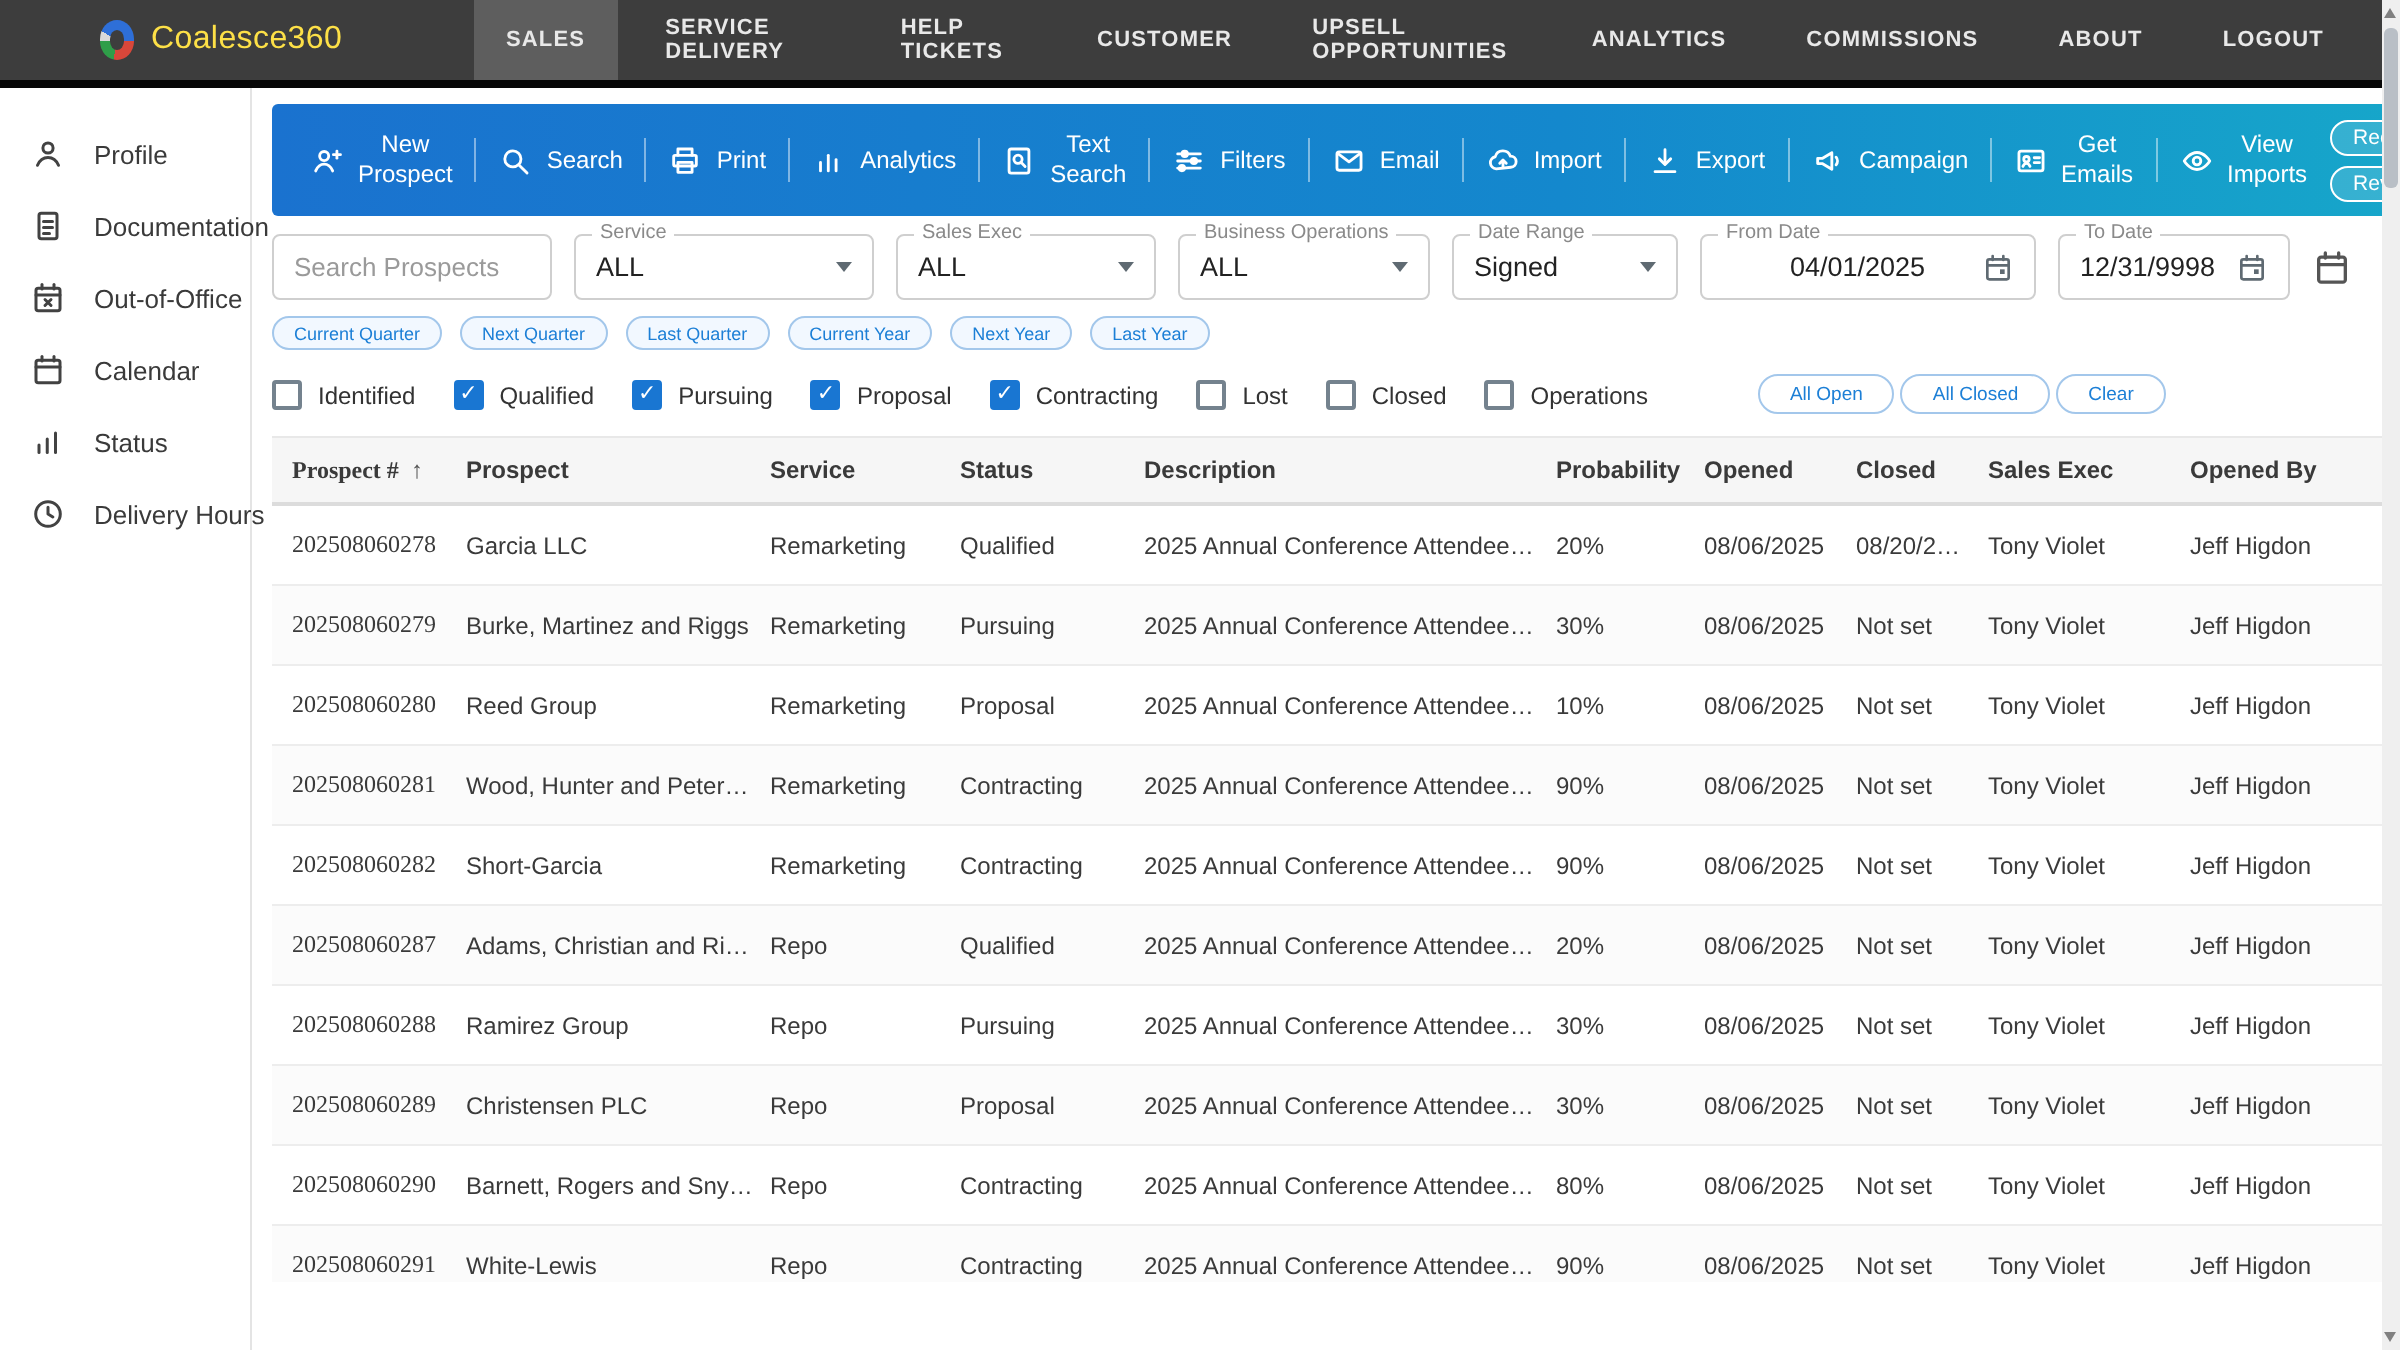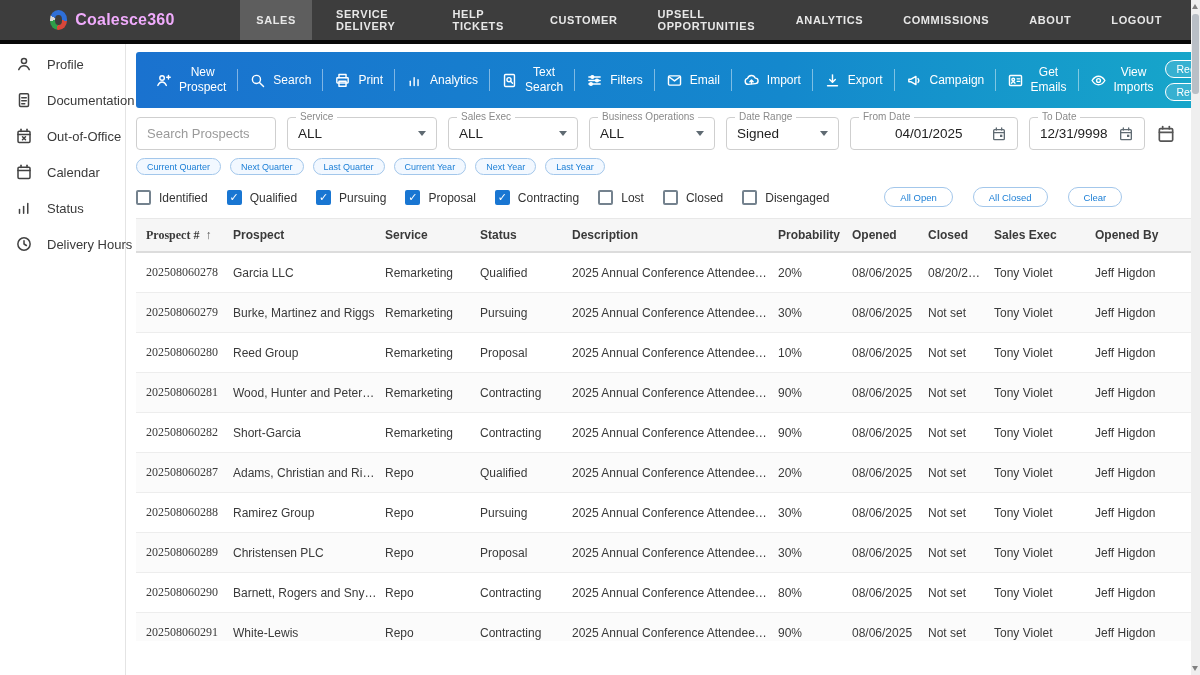--- a/index.html
+++ b/index.html
@@ -9,30 +9,30 @@
 
   
   .topnav { height:40px; background:#3d3d3d; display:flex; align-items:center;
     padding:0 14px; color:#f1f1f1; position:relative; z-index:5; }
   .topnav-strip { height:4px; background:#070707; }
   .hamburger { width:22px; height:22px; color:#fff; margin-right:16px; cursor:pointer; }
   .logo-ring { width:20px; height:20px; border-radius:50%; margin-right:8px;
     background:conic-gradient(#2e6fd8 0 95deg,#d8473a 95deg 190deg,#2f9e49 190deg 265deg,#d9d9d9 265deg 300deg,#2e6fd8 300deg 360deg);
     position:relative; }
   .logo-ring::after { content:""; position:absolute; inset:5px; border-radius:50%; background:#3d3d3d; }
-  .brand { font-size:16px; font-weight:700; color:#f0abfc; margin-right:22px; letter-spacing:.2px; }
+  .brand { font-size:16px; font-weight:400; color:#fde047; margin-right:22px; letter-spacing:.2px; }
   .home-ic { width:20px; height:20px; color:#fff; margin-right:26px; cursor:pointer; }
   .nav-items { display:flex; align-items:center; height:100%; }
   .nav-item { font-size:11px; font-weight:600; letter-spacing:.6px; color:#e8e8e8;
     padding:4px 16px; height:100%; display:flex; align-items:center; cursor:pointer; margin-right:8px; }
   .nav-item.active { background:#5e5e5e; }
 
   
   .app { display:flex; height:631px; }
-  .sidebar { width:126px; border-right:1px solid #e4e4e4; padding-top:2px; background:#fff; flex:none; }
+  .sidebar { width:126px; border-right:1px solid #e4e4e4; padding-top:15px; background:#fff; flex:none; }
   .side-item { display:flex; align-items:center; gap:14px; padding:9px 0 9px 15px; cursor:pointer; }
   .side-item .s-ic { width:18px; height:18px; color:#424242; flex:none; }
   .side-item .s-label { font-size:13px; color:#3a3a3a; white-space:nowrap; }
   .main { flex:1; padding:8px 20px 0 10px; position:relative; }
 
   
   .toolbar { height:56px; border-radius:3px; display:flex; align-items:center;
     background:linear-gradient(90deg,#1a72cf 0%, #1488cd 55%, #17aec9 100%);
     padding:0 14px 0 8px; color:#fff; }
   .tb-btn { display:flex; align-items:center; gap:7px; padding:0 11px; cursor:pointer; height:100%; }
@@ -64,21 +64,21 @@
     border-radius:10px; padding:2.5px 10px; cursor:pointer; white-space:nowrap; }
   .action-pill { font-size:9.5px; padding:3.5px 15px; background:#fff; }
 
   
   .status-row { margin-top:12px; display:flex; align-items:center; }
   .chk-group { display:flex; align-items:flex-end; gap:8px; margin-right:19px; cursor:pointer; }
   .chk { width:15px; height:15px; border:2px solid #74828e; border-radius:2px; flex:none;
     display:flex; align-items:center; justify-content:center; }
   .chk.checked { background:#1976d2; border-color:#1976d2; color:#fff; font-size:11px; line-height:1; }
   .chk-label { font-size:12px; color:#333; white-space:nowrap; }
-  .status-actions { margin-left:36px; display:flex; gap:20px; }
+  .status-actions { margin-left:36px; display:flex; gap:3px; }
 
   
   .table { margin-top:11px; border-top:1px solid #e8e8e8; }
   .t-head, .t-row { display:grid;
     grid-template-columns:97px 152px 95px 92px 206px 74px 76px 66px 101px 86px; }
   .t-head { background:#f6f6f6; border-bottom:2px solid #dcdcdc; height:34px; align-items:center; }
   .t-head .t-cell { font-weight:700; color:#3a3a3a; }
   .t-cell { font-size:12px; color:#3a3a3a; padding-right:8px; overflow:hidden;
     white-space:nowrap; text-overflow:ellipsis; }
   .t-cell:first-child { padding-left:10px;font-family:Liberation Serif, serif; }
@@ -377,21 +377,21 @@
           <div class="chk-group">
             <span class="chk"></span>
             <span class="chk-label">Lost</span>
           </div>
           <div class="chk-group">
             <span class="chk"></span>
             <span class="chk-label">Closed</span>
           </div>
           <div class="chk-group">
             <span class="chk"></span>
-            <span class="chk-label">Disengaged</span>
+            <span class="chk-label">Operations</span>
           </div>
           <div class="status-actions">
             <span class="pill action-pill">All Open</span>
             <span class="pill action-pill">All Closed</span>
             <span class="pill action-pill">Clear</span>
           </div>
         </div>
 
       <div class="table">
         <div class="t-head" id="t-head">

